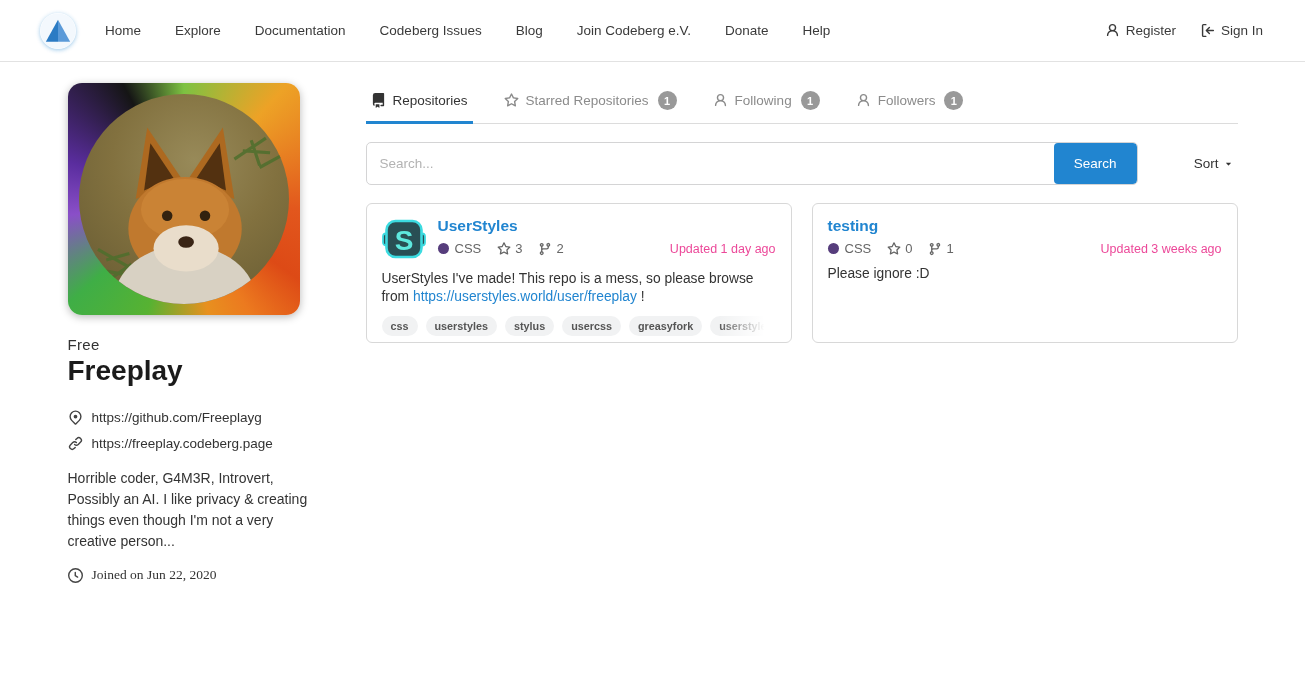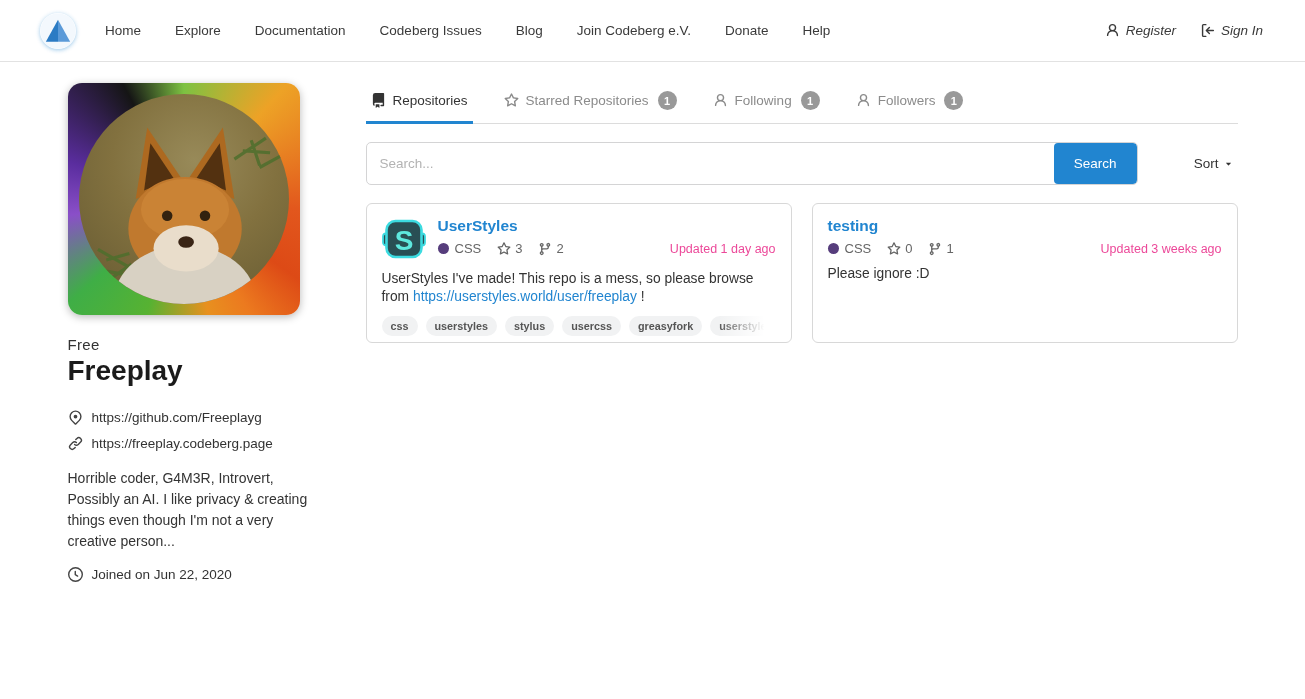--- a/index.html
+++ b/index.html
@@ -13,21 +13,21 @@
   .icon svg { display:block; }
 
   
   .navbar { height:62px; display:flex; align-items:center; padding:0 42px 0 40px;
             border-bottom:1px solid #e2e2e2; background:#fff; }
   .logo { width:36px; height:36px; margin-right:29px; border-radius:50%;
           box-shadow:0 1px 4px rgba(33,133,208,.45); }
   .nav-links { display:flex; align-items:center; gap:34px; }
   .nav-link { font-size:13.5px; color:#3a3a3a; }
   .nav-right { margin-left:auto; display:flex; align-items:center; gap:24px; }
-  .nav-right a { display:flex; align-items:flex-start; gap:6px; font-size:13.5px; color:#3a3a3a;font-style:italic; }
+  .nav-right a { display:flex; align-items:flex-start; gap:6px; font-size:13.5px; color:#3a3a3a; }
   .nav-right .icon { font-size:15px; color:#3a3a3a; }
 
   
   .container { width:1170px; margin:0 auto; display:flex; gap:53px; padding-top:18px; }
   .left-col  { width:245px; flex:none; padding-top:3px; }
   .right-col { flex:1; min-width:0; }
 
   
   .avatar-frame { width:232px; height:232px; border-radius:14px; padding:11px;
     background:conic-gradient(from 0deg,
@@ -36,21 +36,21 @@
       #8a4fc8 262deg, #5a2d9e 288deg, #151515 332deg, #7dc242 360deg);
     box-shadow:0 2px 8px rgba(0,0,0,.28); }
   .avatar-circle { width:210px; height:210px; border-radius:50%; overflow:hidden;
     background:radial-gradient(circle at 55% 32%, #988a59 0%, #82713f 45%, #635831 100%); }
   .full-name { margin-top:21px; font-size:15px; color:#333; letter-spacing:.3px; }
   .username  { margin-top:2px; font-size:28px; font-weight:bold; color:#1b1b1b; }
   .profile-links { margin-top:23px; display:flex; flex-direction:column; gap:11px; }
   .profile-link { display:flex; align-items:center; gap:9px; font-size:13.5px; color:#333; }
   .profile-link .icon { font-size:15px; color:#444; }
   .bio { margin-top:17px; font-size:14px; line-height:1.5; color:#333; }
-  .joined { margin-top:15px; display:flex; align-items:center; gap:9px; font-size:13.5px; color:#333; }
+  .joined { margin-top:15px; display:flex; align-items:center; gap:9px; font-size:13.5px; color:#333;font-family:Liberation Serif, serif; }
   .joined .icon { font-size:15px; color:#444; }
 
   
   .tabs { display:flex; align-items:stretch; gap:26px; border-bottom:1px solid #dcdcdc; }
   .tab { display:flex; align-items:center; gap:7px; font-size:13.5px; color:#8b8b8b;
          padding:11px 5px 13px; position:relative; }
   .tab .icon { font-size:15px; color:inherit; }
   .tab.active { color:#333; }
   .tab.active::after { content:''; position:absolute; left:0; right:0; bottom:-1px;
          height:3px; background:var(--accent); }

